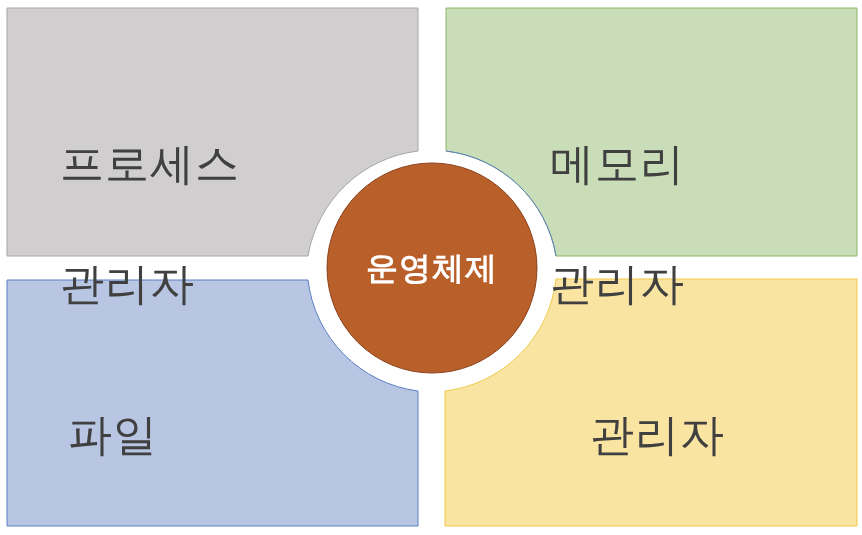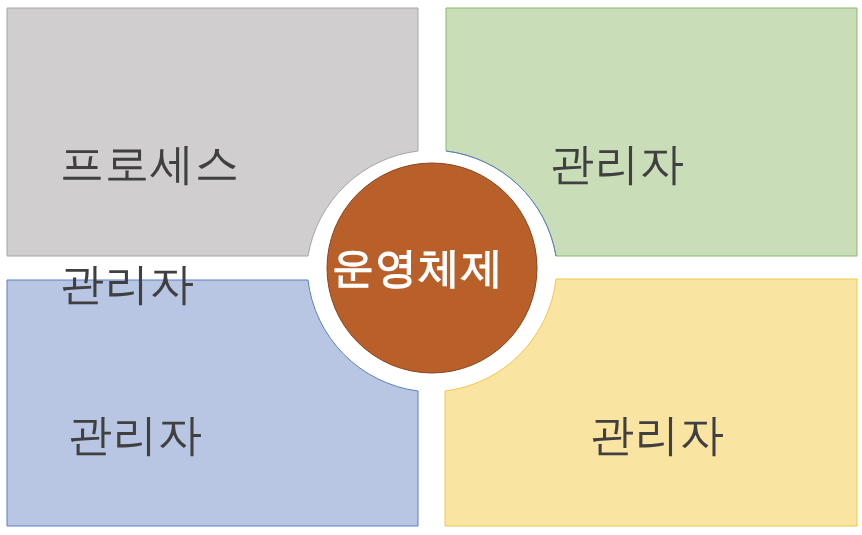--- a/index.html
+++ b/index.html
@@ -1,22 +1,22 @@
 <!DOCTYPE html>
 <html><head>
   <meta charset="utf-8">
   <style>
     html, body { margin: 0; padding: 0; background: #ffffff; }
     body { width: 862px; height: 535px; position: relative; overflow: hidden;
            font-family: "DejaVu Sans", "Liberation Sans", sans-serif; }
     #diagram { position: absolute; left: 0; top: 0; }
     .quad-label { position: absolute; color: #404040; font-size: 44px; line-height: 60px;
                   text-align: left; white-space: pre-line; letter-spacing: 1px; }
-    .center-label { position: absolute; color: #ffffff; font-weight: bold; font-size: 42px;
-                    line-height: 50px; letter-spacing: 1px; }
+    .center-label { position: absolute; color: #ffffff; font-weight: bold; font-size: 32px;
+                    text-align: center; line-height: 50px; letter-spacing: 1px; }
   </style>
 </head>
 <body>
 
 <svg id="diagram" width="862" height="535" viewBox="0 0 862 535">
 
   <path d="M7,8 L418,8 L418,151 A127,127 0 0 0 308,256 L7,256 Z" fill="#D0CECE" stroke="#A6A6A6" stroke-width="1"></path>
 
   <path d="M446,8 L857,8 L857,256 L556,256 A127,127 0 0 0 446,151 Z" fill="#C9DEB8" stroke="#8DB86A" stroke-width="1"></path>
   <path d="M556,256 A127,127 0 0 0 446,151" fill="none" stroke="#5B7FC4" stroke-width="1"></path>
@@ -27,24 +27,26 @@
 
   <circle cx="432" cy="268" r="105" fill="#B85F2A" stroke="#8A4520" stroke-width="1"></circle>
 </svg>
 
 <div class="quad-label" style="left:60px; top:74px; width:300px;">
   <div>프로세스</div>
   <div>관리자</div>
 </div>
 
 <div class="quad-label" style="left:550px; top:74px; width:220px;">
+  <div>메모리</div>
   <div>관리자</div>
 </div>
 
 <div class="quad-label" style="left:68px; top:345px; width:220px;">
+  <div>파일</div>
   <div>관리자</div>
 </div>
 
 <div class="quad-label" style="left:590px; top:345px; width:220px;">
   <div>관리자</div>
 </div>
 
 <div class="center-label" style="left:332px; top:243px; width:200px;">운영체제</div>
 
 </body></html>

